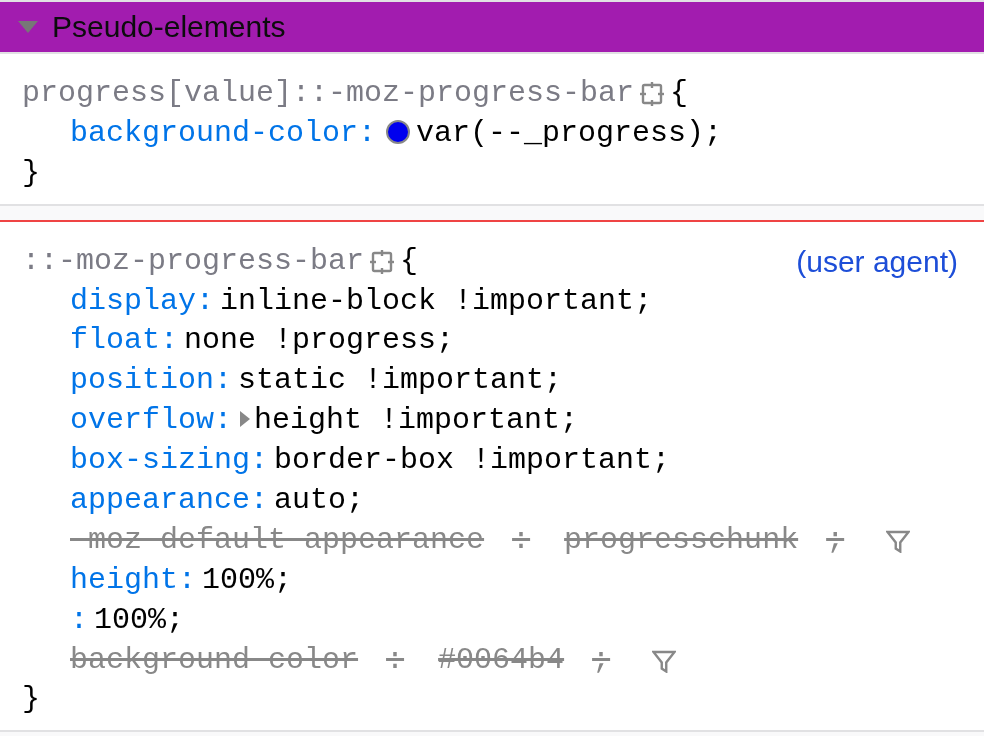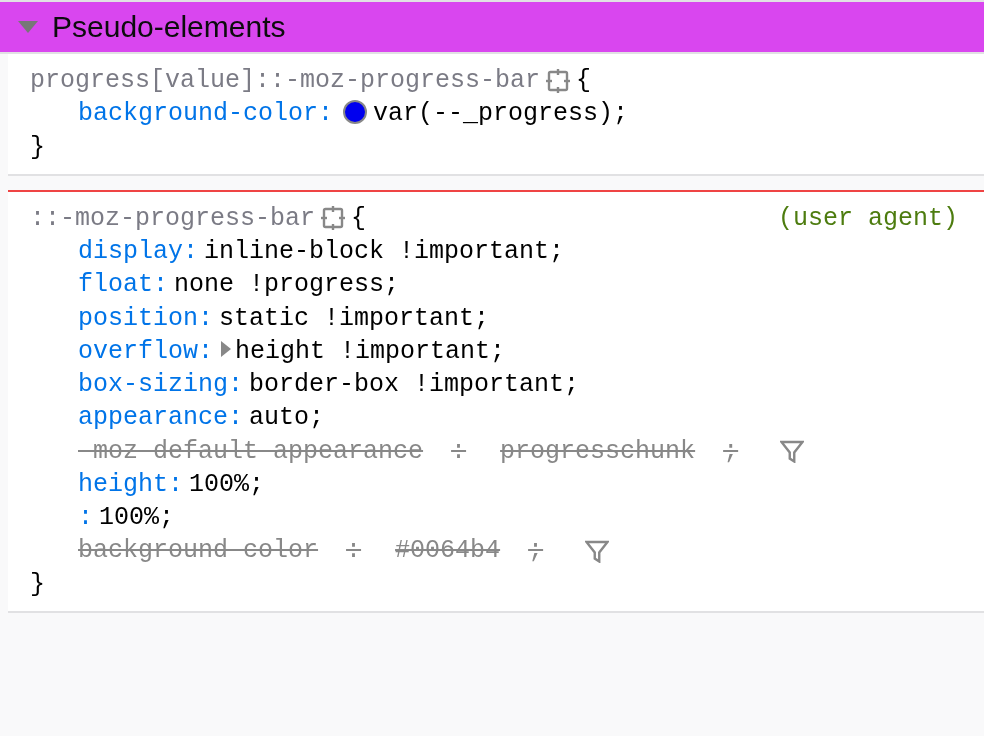--- a/index.html
+++ b/index.html
@@ -16,44 +16,43 @@
   }
   .header {
     display: flex;
     align-items: center;
     padding: 8px 20px 8px 18px;
     border-top: 2px solid #e1e1e3;
     border-bottom: 2px solid #e1e1e3;
     font-size: 30px;
     font-weight: 400;
     gap: 14px;
-    background: #d946ef;
+    background: #a21caf;
   }
   .twisty {
     width: 0; height: 0;
     border-left: 10px solid transparent;
     border-right: 10px solid transparent;
     border-top: 12px solid #777;
     display: inline-block;
   }
   .rule-block {
     background: #fff;
-    padding: 10px 22px 10px 22px;
+    padding: 20px 22px 10px 22px;
     font-family: "SFMono-Regular", Consolas, "Liberation Mono", Menlo, monospace;
-    font-size: 25px;
+    font-size: 30px;
     line-height: 1.33;
     border-bottom: 2px solid #e1e1e3;
     white-space: nowrap;
-    margin-left: 8px;
   }
   .rule-block + .rule-block { margin-top: 14px; border-top: 2px solid #ef4444; }
   .sel-line { display: flex; align-items: center; }
   .selector { color: #7b7b85; }
   .brace { color: #000; }
-  .origin { color: #4d7c0f; font-family: Liberation Mono, monospace; margin-left: auto; padding-right: 4px; }
+  .origin { color: #1d4ed8; font-family: Liberation Sans, sans-serif; margin-left: auto; padding-right: 4px; }
   .decl { padding-left: 48px; display: flex; align-items: center; }
   .prop { color: #0074e8; }
   .colon { color: #0074e8; margin-right: 6px; }
   .val { color: #000000; }
   .semi { color: #000; }
   .swatch {
     display: inline-block;
     width: 24px; height: 24px;
     border-radius: 50%;
     background: #0000ee;

